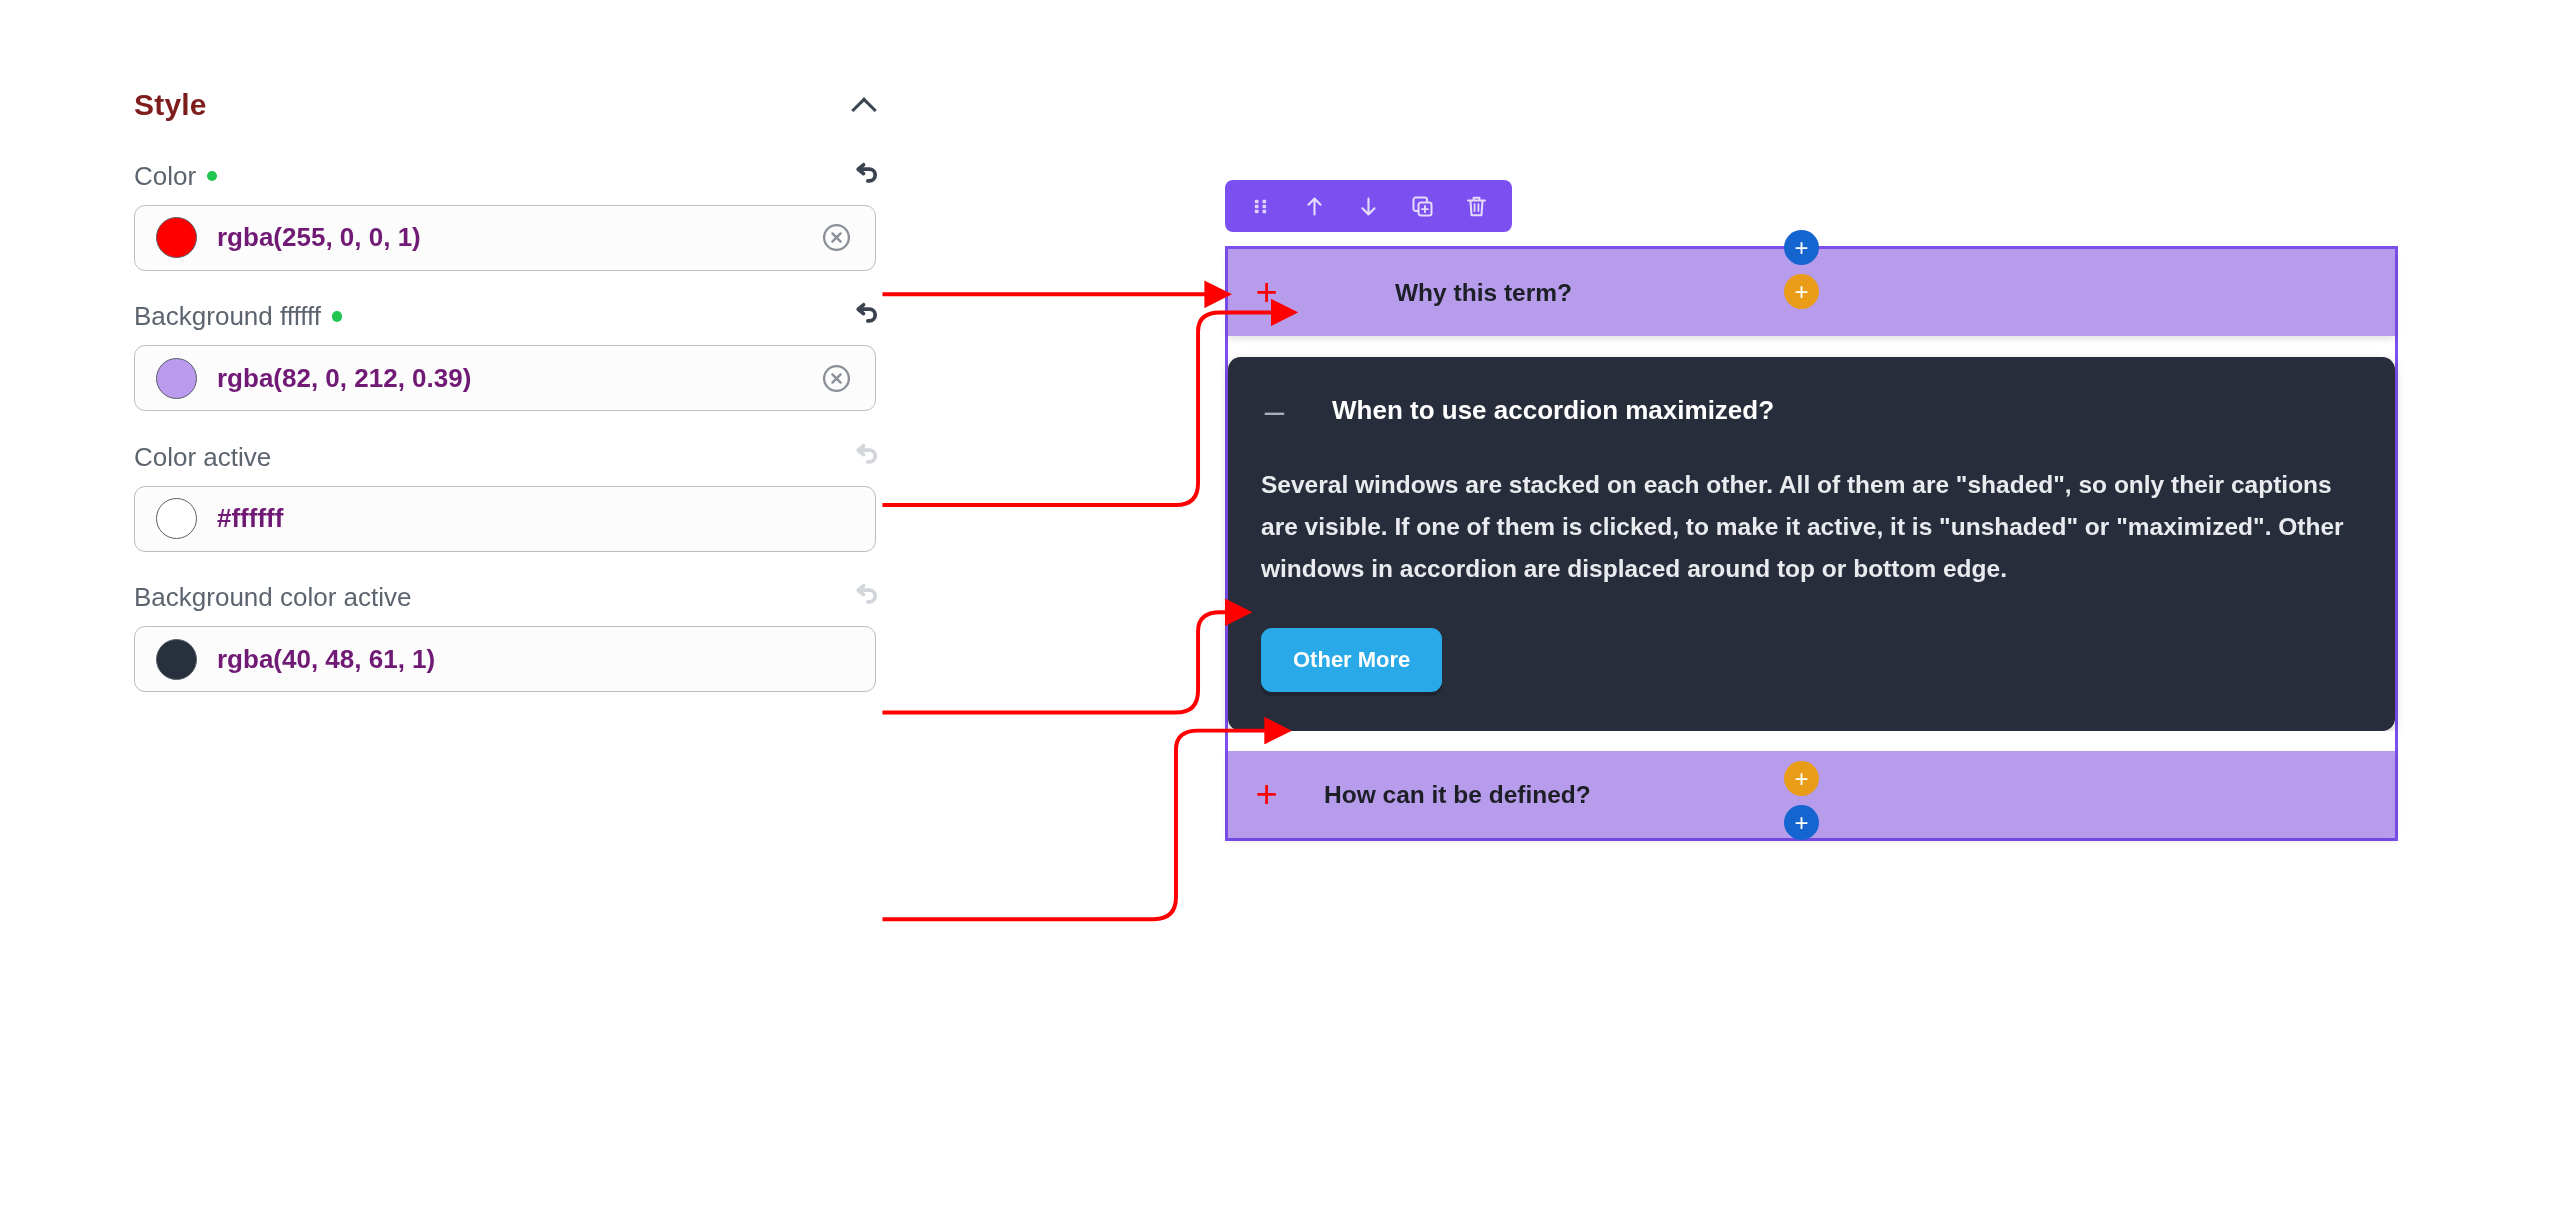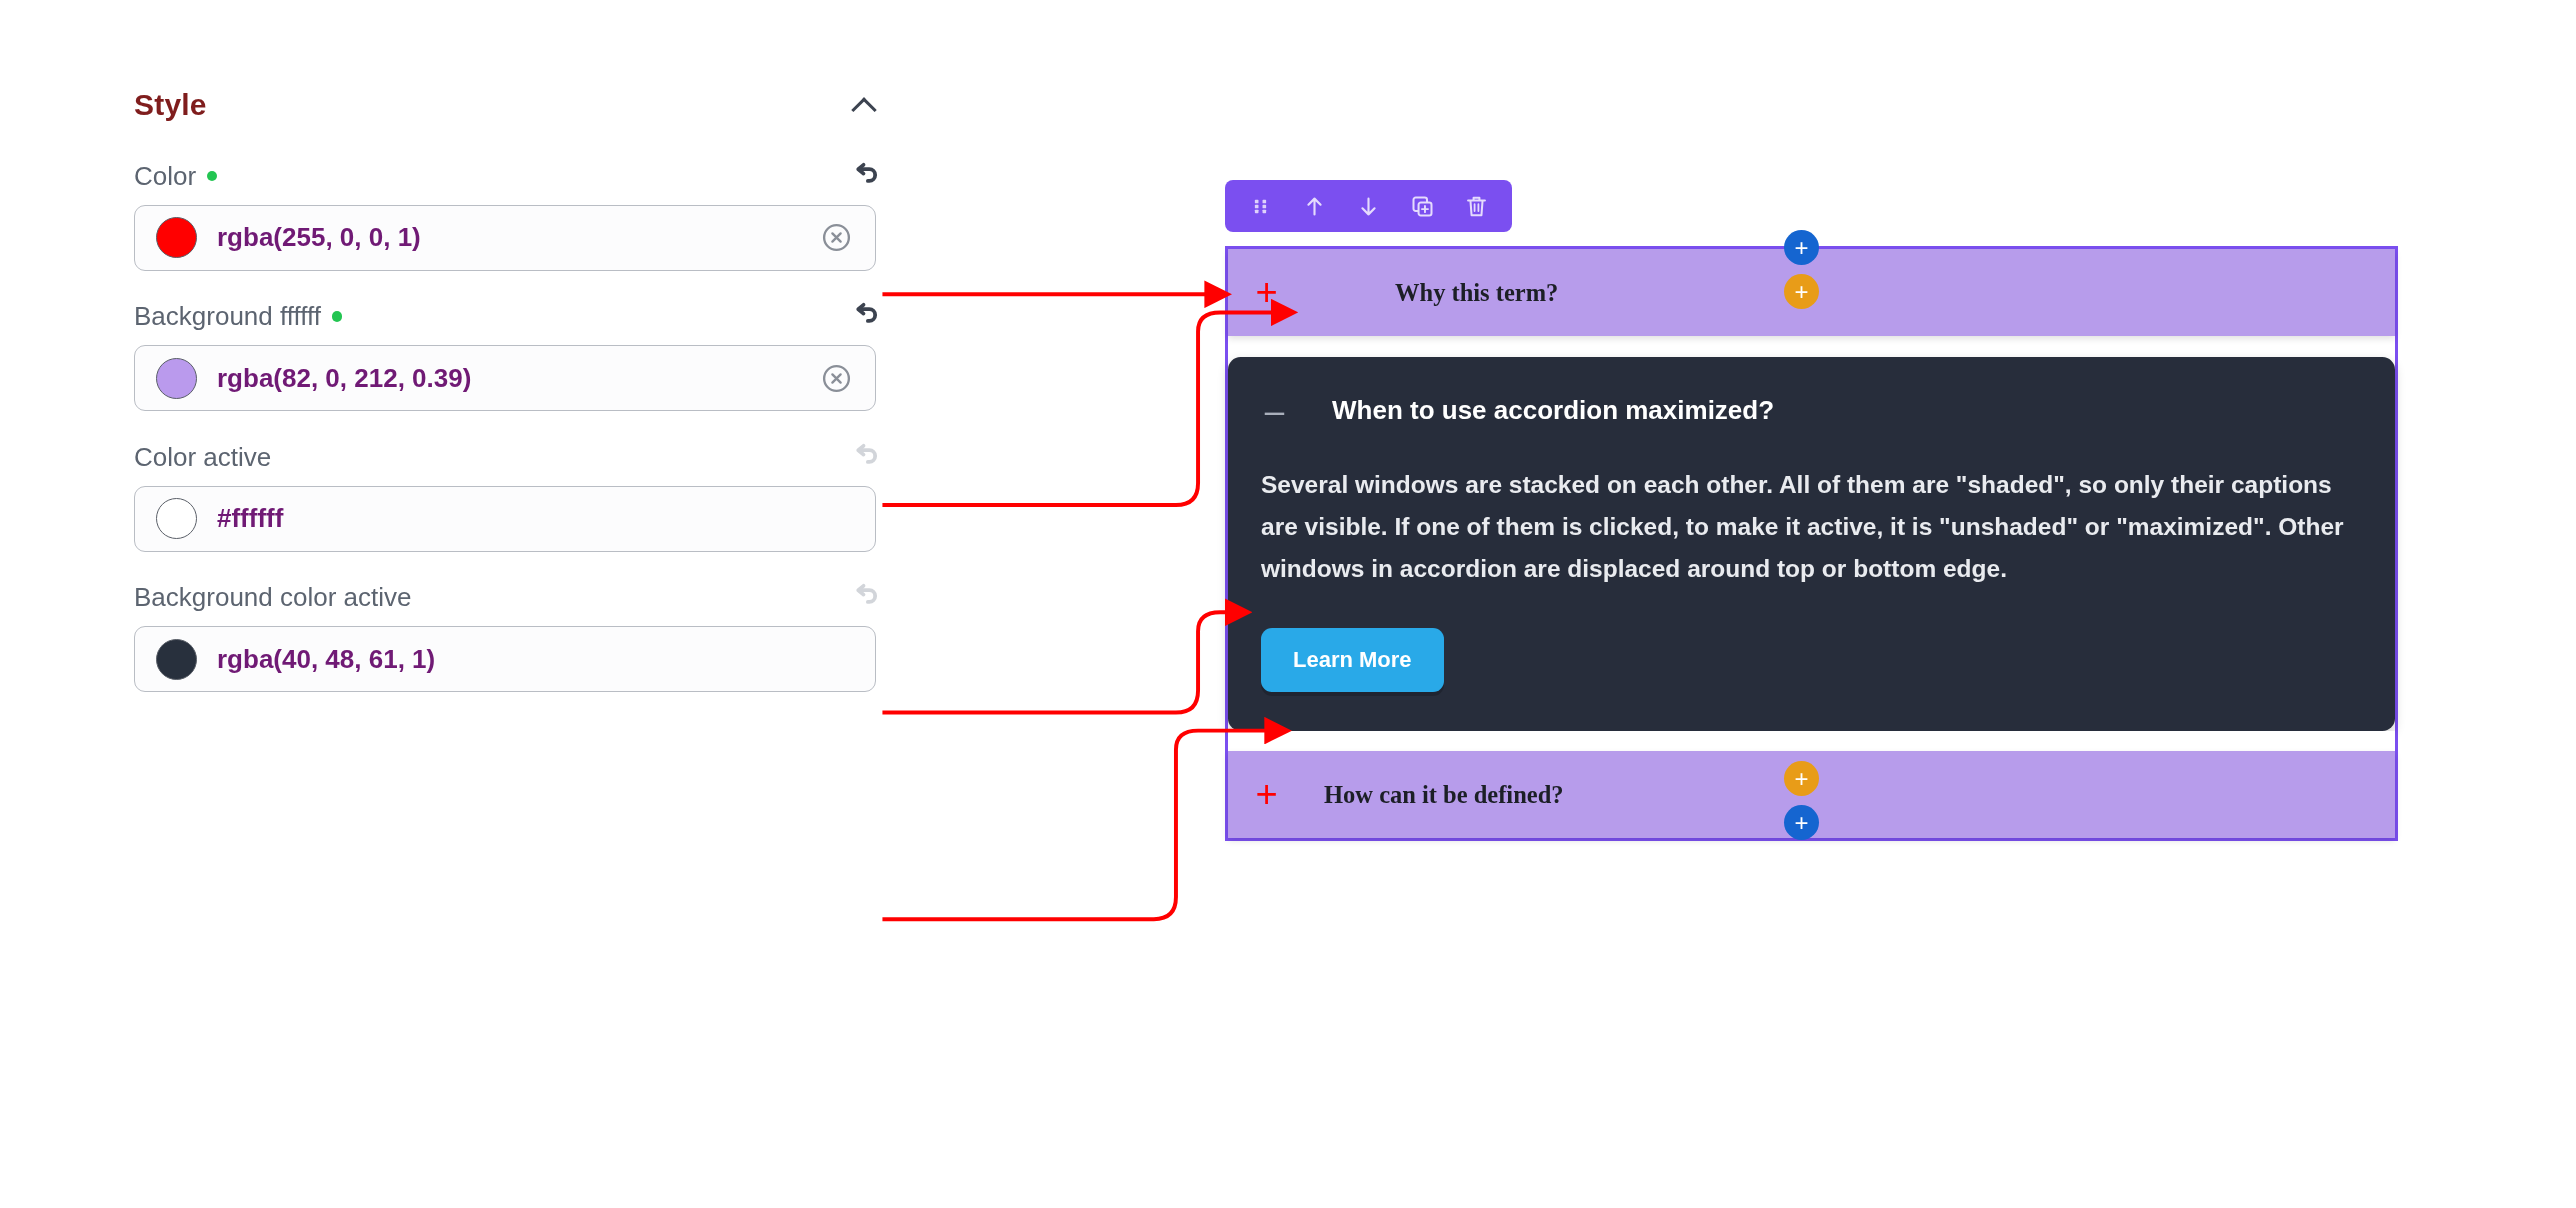--- a/index.html
+++ b/index.html
@@ -161,21 +161,20 @@
     color: #ff0000;
     line-height: 1;
     font-weight: 400;
     width: 27px;
     text-align: center;
   }
   .acc-title-collapsed {
     font-size: 24.5px;
     font-weight: bold;
     color: #1c1f26;
-    font-family: Liberation Serif, serif;
   }
 
   .acc-gap { height: 20.5px; background: #ffffff; }
 
   .acc-item-open {
     background: #272d3b;
     border-radius: 12.6px;
     padding: 36px 35px 39px 33px;
     box-shadow: 0 4.7px 11px rgba(0,0,0,0.18);
   }
@@ -388,21 +387,21 @@
     </div>
 
     <div class="acc-gap"></div>
 
     <div class="acc-item-open">
       <div class="acc-open-head">
         <span class="acc-minus">–</span>
         <span class="acc-title-open">When to use accordion maximized?</span>
       </div>
       <div class="acc-body">Several windows are stacked on each other. All of them are "shaded", so only their captions are visible. If one of them is clicked, to make it active, it is "unshaded" or "maximized". Other windows in accordion are displaced around top or bottom edge.</div>
-      <button class="learn-more">Learn More</button>
+      <button class="learn-more">Other More</button>
     </div>
 
     <div class="acc-gap"></div>
 
     <div class="acc-item-collapsed">
       <span class="acc-plus" style="position:absolute;left:25px;top:24px;">+</span>
       <span class="acc-title-collapsed" style="margin-left:71px;">How can it be defined?</span>
       <span class="badge badge-orange" style="left:556px;top:9.5px;">+</span>
       <span class="badge badge-blue" style="left:556px;top:54px;">+</span>
     </div>

